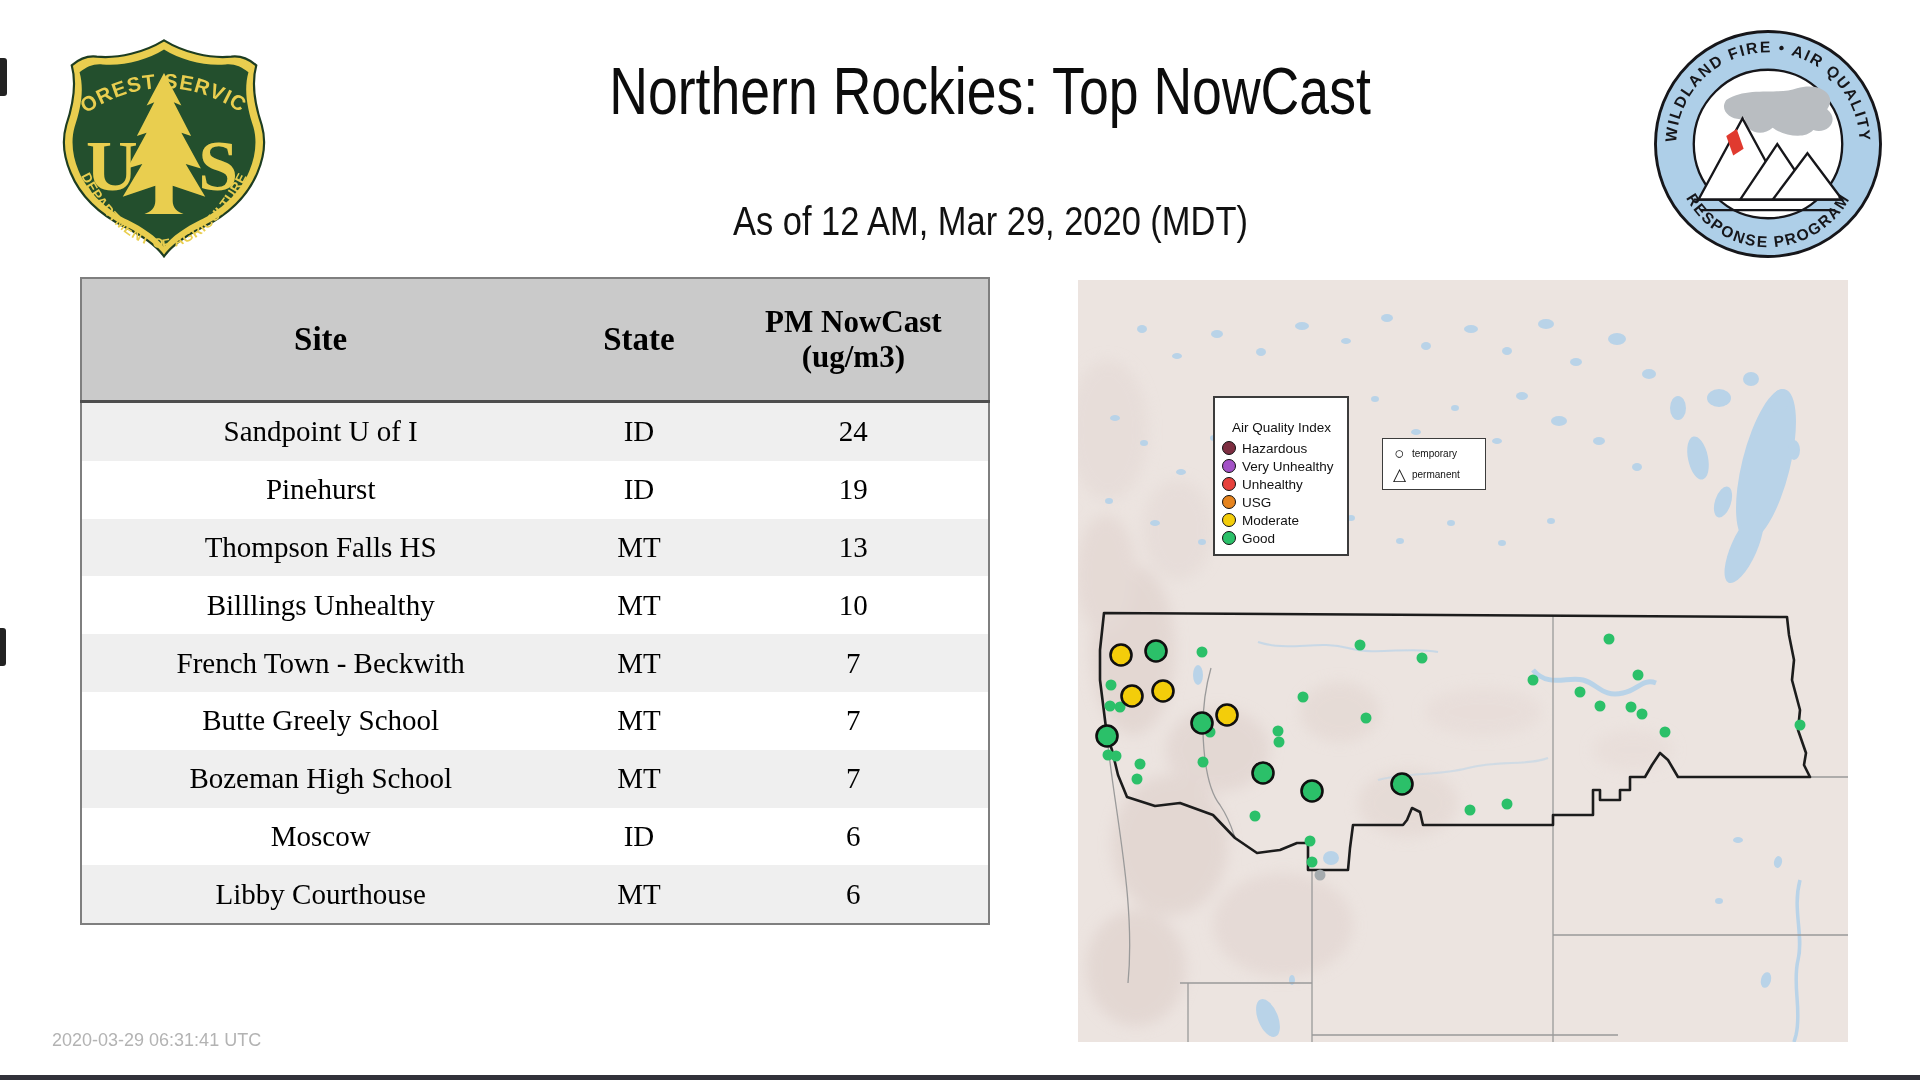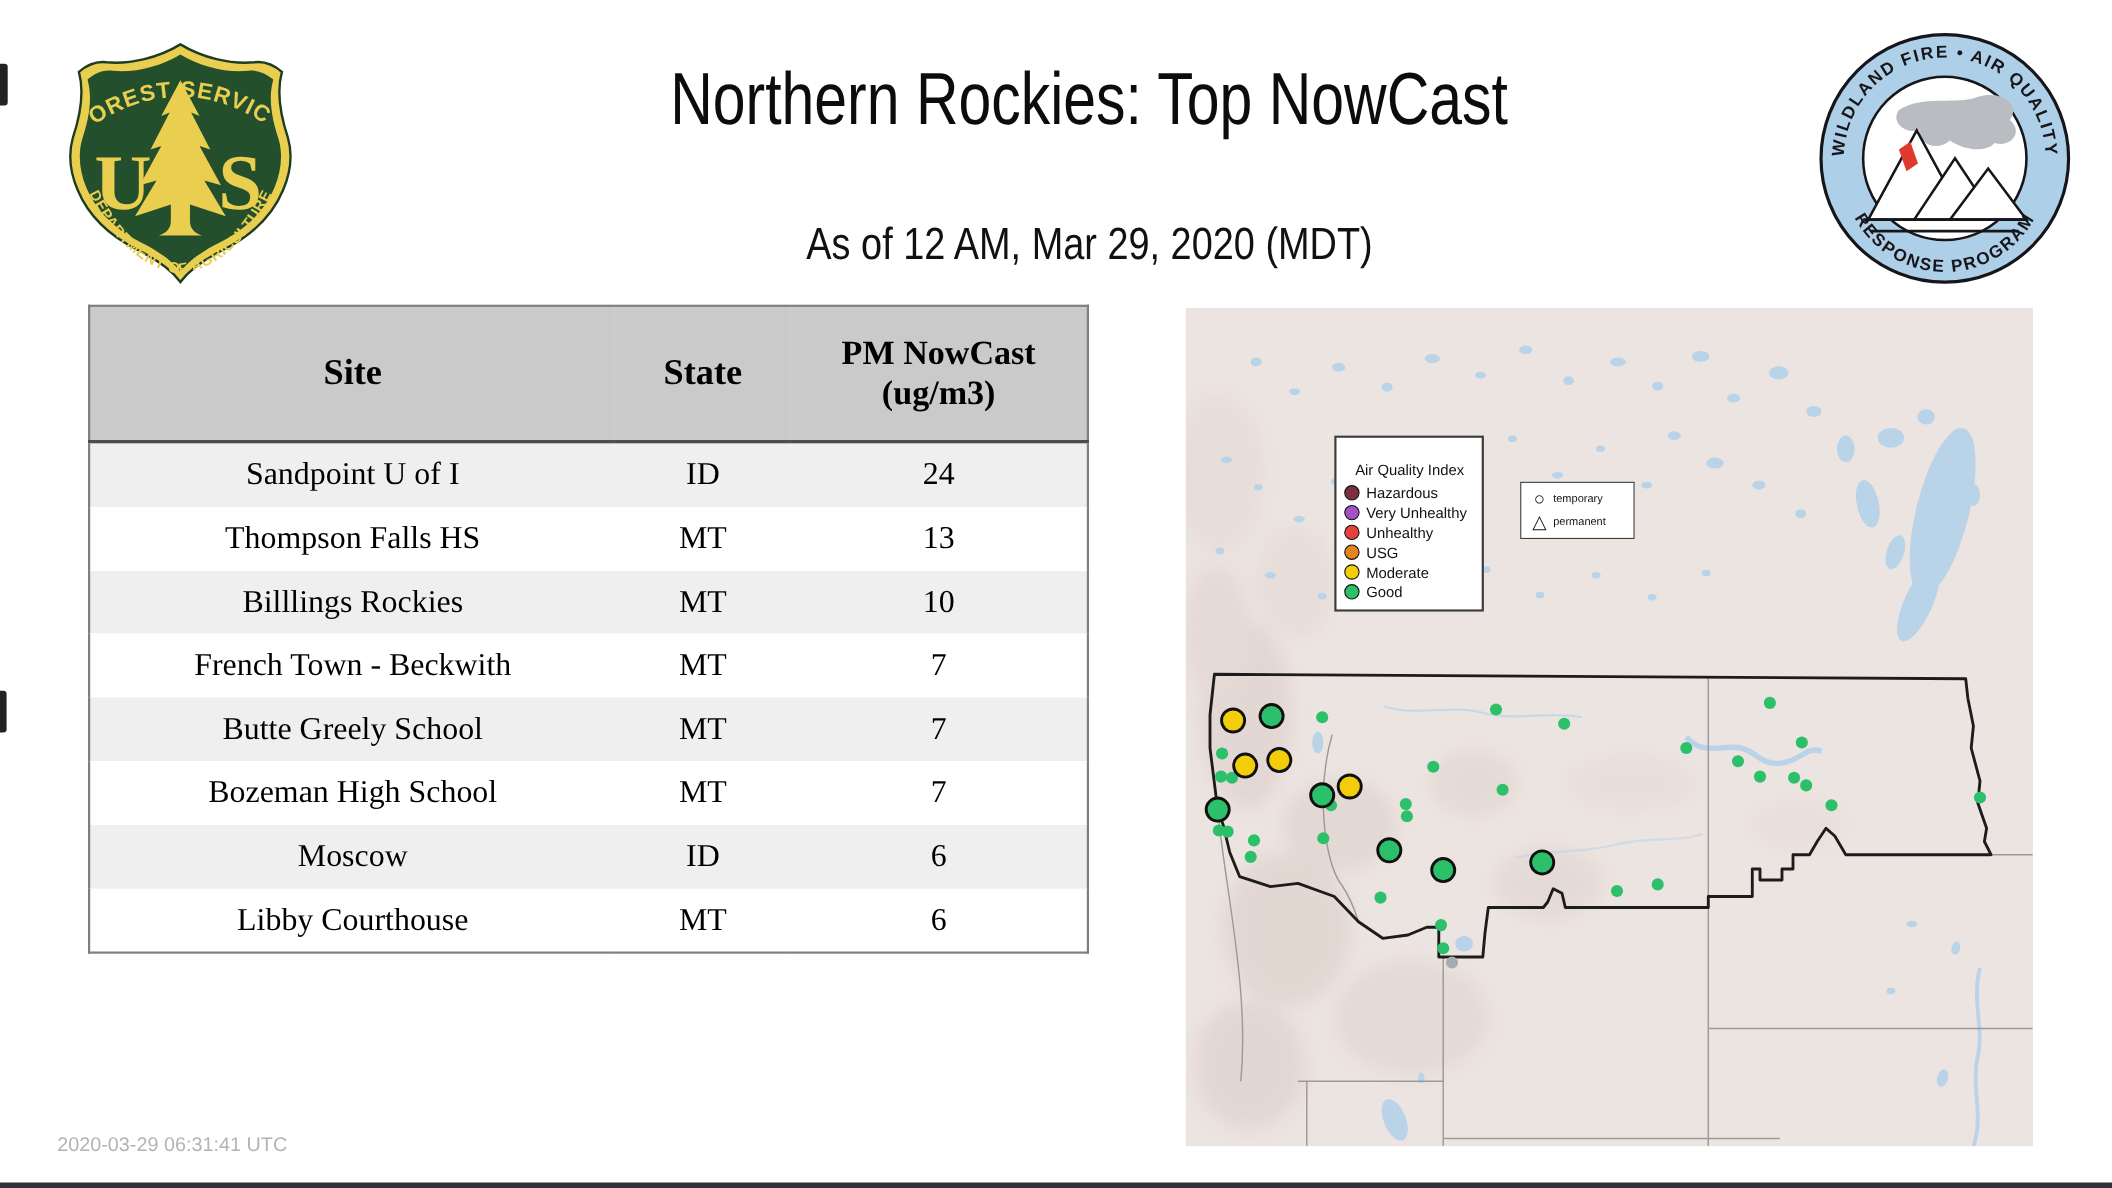--- a/index.html
+++ b/index.html
@@ -115,26 +115,31 @@
         </th>
       </tr>
     </thead>
     <tbody>
         <tr>
           <td>Sandpoint U of I</td>
           <td>ID</td>
           <td>24</td>
         </tr>
         <tr>
+          <td>Pinehurst</td>
+          <td>ID</td>
+          <td>19</td>
+        </tr>
+        <tr>
           <td>Thompson Falls HS</td>
           <td>MT</td>
           <td>13</td>
         </tr>
         <tr>
-          <td>Billlings Rockies</td>
+          <td>Billlings Unhealthy</td>
           <td>MT</td>
           <td>10</td>
         </tr>
         <tr>
           <td>French Town - Beckwith</td>
           <td>MT</td>
           <td>7</td>
         </tr>
         <tr>
           <td>Butte Greely School</td>

